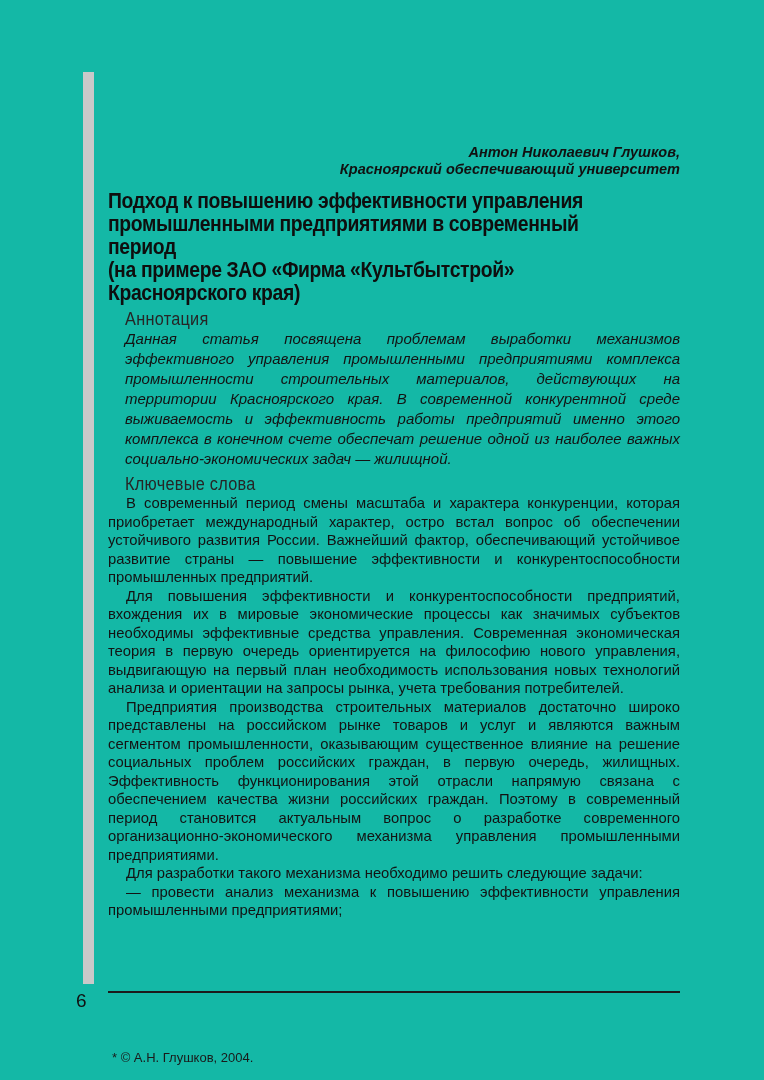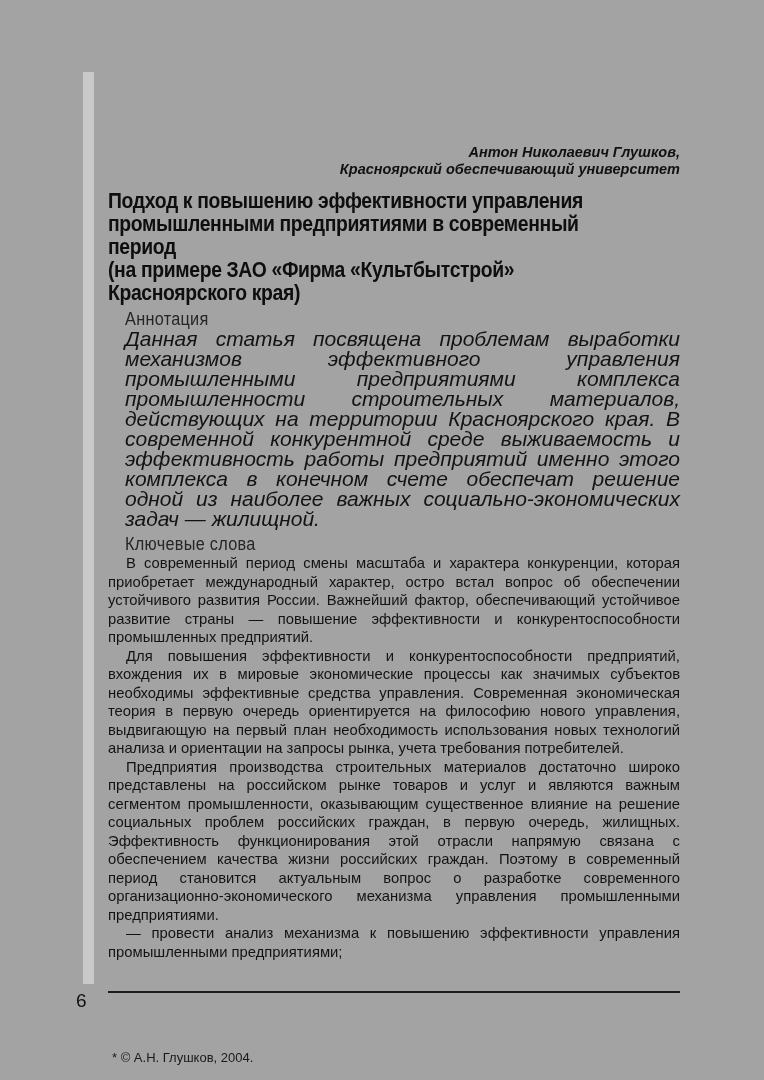--- a/index.html
+++ b/index.html
@@ -4,21 +4,21 @@
 <style>
   html, body {
     margin: 0;
     padding: 0;
     background: #ffffff;
   }
   .page {
     position: relative;
     width: 764px;
     height: 1080px;
-    background: #a3a3a3;
+    background: #14b8a6;
     overflow: hidden;
     font-family: "Liberation Sans", sans-serif;
     color: #151515;
   }
   .margin-bar {
     position: absolute;
     left: 83px;
     top: 72px;
     width: 11px;
     height: 912px;
@@ -55,21 +55,21 @@
     line-height: 20px;
     font-weight: 400;
     color: #262626;
     letter-spacing: 0.3px;
     transform: scaleX(0.93);
     transform-origin: 0 0;
   }
   .abstract-text {
     margin: 0 0 0 17px;
     font-style: italic;
-    font-size: 21px;
+    font-size: 15px;
     line-height: 20px;
     text-align: justify;
     color: #131313;
   }
   .keywords-text {
     margin: 2px 0 0 45px;
     font-size: 15px;
     line-height: 20px;
     text-align: justify;
     color: #131313;
@@ -131,20 +131,21 @@
 
     <div class="section-heading">Аннотация</div>
     <p class="abstract-text">Данная статья посвящена проблемам выработки механизмов эффективного управления промышленными предприятиями комплекса промышленности строительных материалов, действующих на территории Красноярского края. В современной конкурентной среде выживаемость и эффективность работы предприятий именно этого комплекса в конечном счете обеспечат решение одной из наиболее важных социально-экономических задач — жилищной.</p>
 
     <div class="section-heading">Ключевые слова</div>
 
     <div class="body-block">
       <p>В современный период смены масштаба и характера конкуренции, которая приобретает международный характер, остро встал вопрос об обеспечении устойчивого развития России. Важнейший фактор, обеспечивающий устойчивое развитие страны — повышение эффективности и конкурентоспособности промышленных предприятий.</p>
       <p>Для повышения эффективности и конкурентоспособности предприятий, вхождения их в мировые экономические процессы как значимых субъектов необходимы эффективные средства управления. Современная экономическая теория в первую очередь ориентируется на философию нового управления, выдвигающую на первый план необходимость использования новых технологий анализа и ориентации на запросы рынка, учета требования потребителей.</p>
       <p>Предприятия производства строительных материалов достаточно широко представлены на российском рынке товаров и услуг и являются важным сегментом промышленности, оказывающим существенное влияние на решение социальных проблем российских граждан, в первую очередь, жилищных. Эффективность функционирования этой отрасли напрямую связана с обеспечением качества жизни российских граждан. Поэтому в современный период становится актуальным вопрос о разработке современного организационно-экономического механизма управления промышленными предприятиями.</p>
+      <p>Для разработки такого механизма необходимо решить следующие задачи:</p>
       <p>— провести анализ механизма к повышению эффективности управления промышленными предприятиями;</p>
     </div>
 
   </div>
 
   <div class="footnote-rule"></div>
   <div class="footnote-text">* © А.Н. Глушков, 2004.</div>
   <div class="page-number">6</div>
 
 </div>

